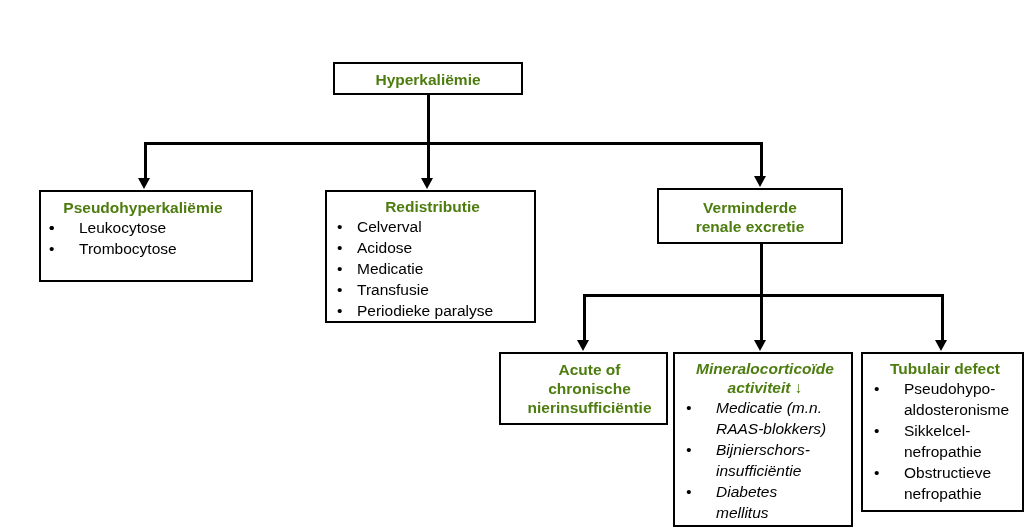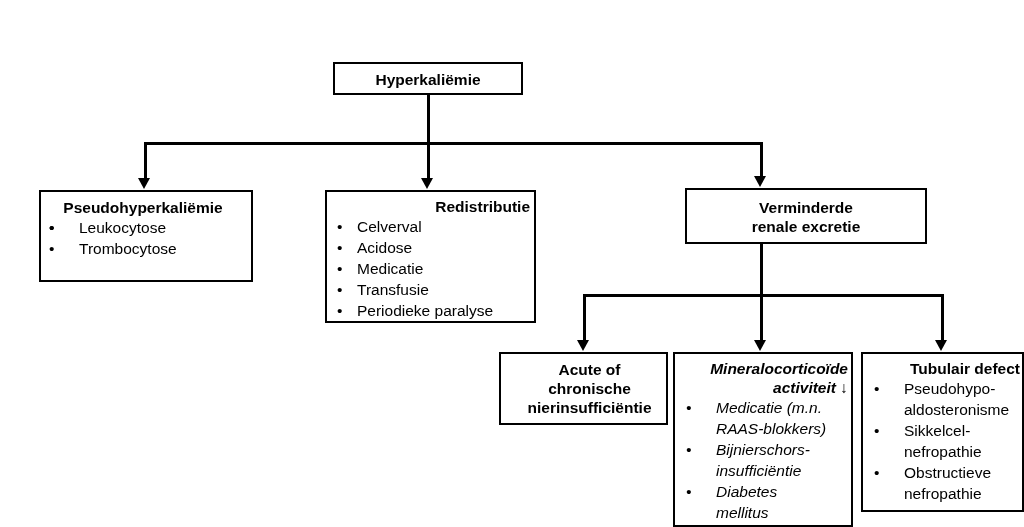--- a/index.html
+++ b/index.html
@@ -25,28 +25,28 @@
     box-sizing: border-box;
     border: 2.5px solid #000000;
     background: #ffffff;
     color: #000000;
     z-index: 3;
   }
   .node-title {
     font-weight: bold;
     font-size: 15.5px;
     line-height: 19px;
-    color: #000000;
+    color: #4d7c0f;
     white-space: pre-line;
   }
   .node-title.center {
     text-align: center;
   }
   .node-title.left {
-    text-align: right;
+    text-align: center;
   }
   .bullets {
     list-style: none;
     margin: 0;
     padding: 0;
   }
   .bullets li {
     position: relative;
     font-size: 15.5px;
     line-height: 21px;
@@ -69,21 +69,21 @@
 
   
   .b-pseudo { left: 39px; top: 190px; width: 214px; height: 92px; padding: 6px 6px 0 0; }
   .b-pseudo .bullets li { padding-left: 38px; }
   .b-pseudo .bullets li .bul { left: 8px; }
 
   .b-redis { left: 325px; top: 190px; width: 211px; height: 133px; padding: 5px 4px 0 8px; }
   .b-redis .bullets li { padding-left: 22px; }
   .b-redis .bullets li .bul { left: 2px; }
 
-  .b-vermin { left: 685px; top: 188px; width: 242px; height: 56px; padding: 8px 4px 0 4px; }
+  .b-vermin { left: 657px; top: 188px; width: 186px; height: 56px; padding: 8px 4px 0 4px; }
 
   .b-acute { left: 499px; top: 352px; width: 169px; height: 73px; padding: 6px 4px 0 16px; }
 
   .b-mineral { left: 673px; top: 352px; width: 180px; height: 175px; padding: 5px 3px 0 7px; font-style: italic; }
   .b-mineral .bullets li { padding-left: 34px; }
   .b-mineral .bullets li .bul { left: 4px; }
 
   .b-tubular { left: 861px; top: 352px; width: 163px; height: 160px; padding: 5px 2px 0 7px; }
   .b-tubular .bullets li { padding-left: 34px; }
   .b-tubular .bullets li .bul { left: 4px; }

